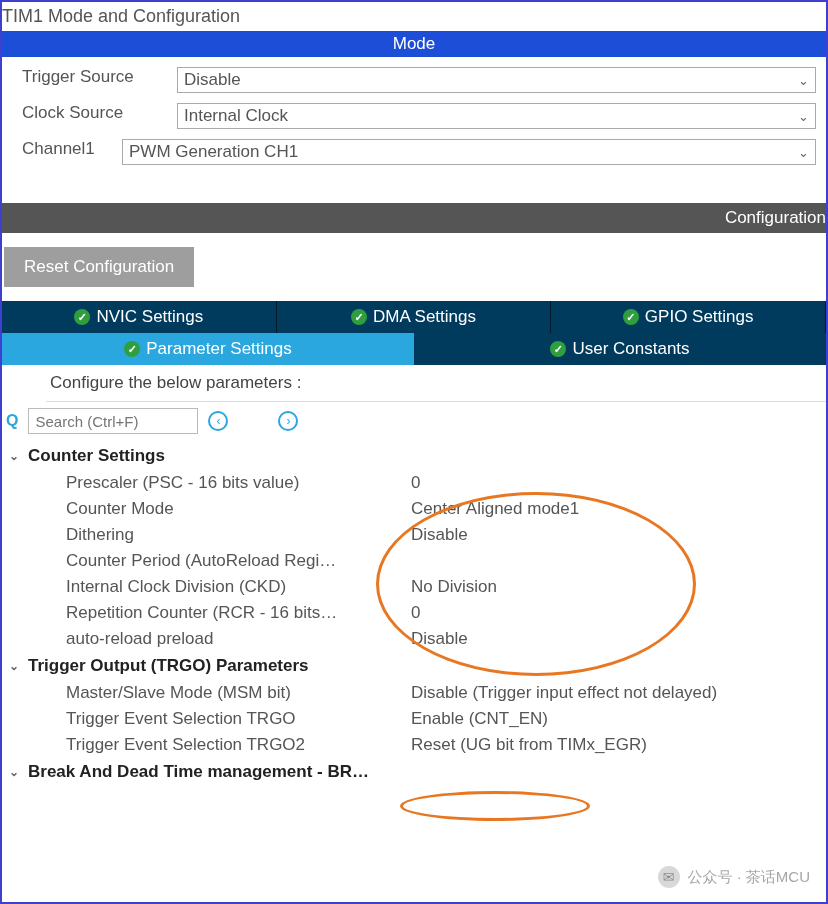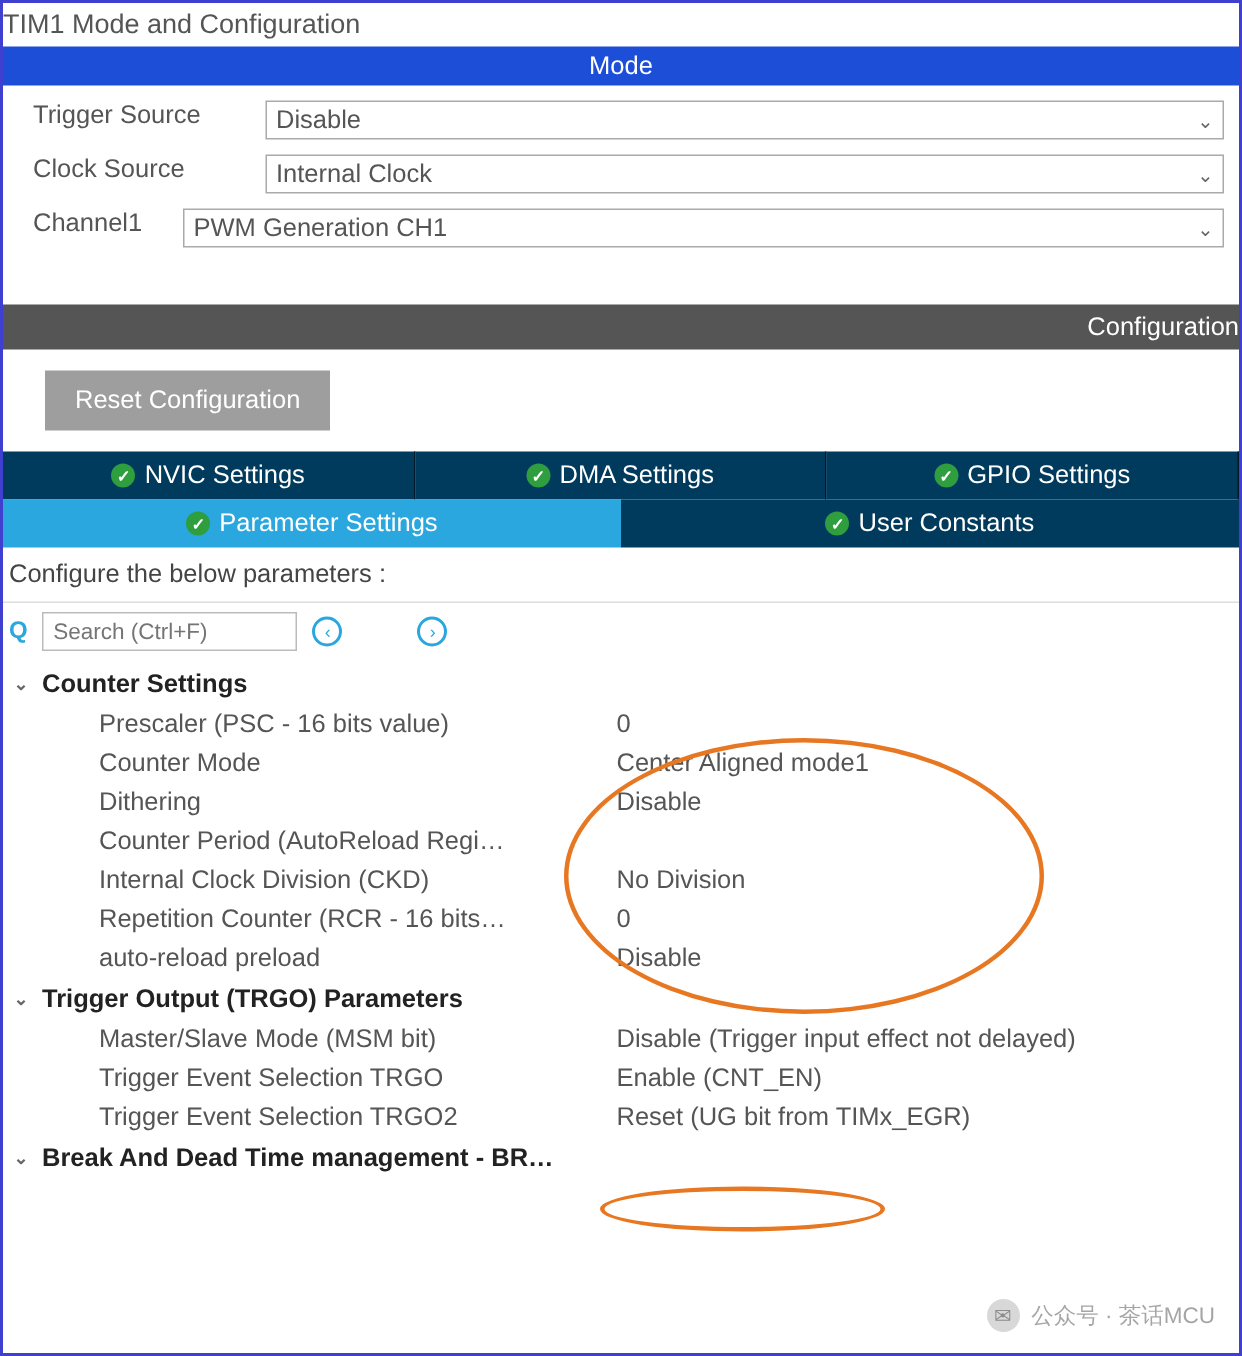--- a/index.html
+++ b/index.html
@@ -7,29 +7,29 @@
   .title-bar { text-align: left; padding: 4px 0; font-size: 18px; color: #555; }
   .section-header { background: #1d4ed8; color: #fff; text-align: center; padding: 3px 0; font-size: 17px; }
   .mode-area { padding: 10px 10px 0 20px; }
   .mode-row { display: flex; align-items: flex-start; margin-bottom: 10px; }
   .mode-label { width: 155px; color: #555; font-size: 17px; }
   .mode-label.narrow { width: 100px; }
   .dropdown { flex: 1; border: 1px solid #aaa; height: 26px; display: flex; align-items: center; padding-left: 6px; color: #555; font-size: 17px; position: relative; background: #fff; }
   .dropdown .chev { position: absolute; right: 6px; color: #666; font-size: 13px; }
   .cutoff-row { height: 18px; overflow: hidden; }
   .cfg-header { background: #555; color: #fff; text-align: right; padding: 5px 0; font-size: 17px; margin-top: 4px; }
-  .btn-row { padding: 14px 28px; border-radius: 28px; }
+  .btn-row { padding: 14px 2px; border-radius: 28px; }
   .reset-btn { background: #9e9e9e; color: #fff; border: none; padding: 10px 20px; font-size: 17px; cursor: pointer; }
   .tab-row { display: flex; }
   .tab { flex: 1; text-align: center; padding: 6px 0; font-size: 17px; display: flex; align-items: center; justify-content: center; gap: 6px; }
   .tab.dark { background: #003a5c; color: #fff; border-right: 1px solid #001a2c; }
   .tab.active { background: #2aa7df; color: #fff; }
   .tab.inactive2 { background: #003a5c; color: #fff; }
   .check-circle { width: 16px; height: 16px; border-radius: 50%; background: #2e9e3e; color: #fff; font-size: 11px; display: inline-flex; align-items: center; justify-content: center; font-weight: bold; }
-  .param-hint { padding: 8px 4px; color: #444; font-size: 17px; border-bottom: 1px solid #ddd; }
+  .param-hint { padding: 8px 4px; color: #444; font-size: 17px; border-bottom: 1px solid #ddd; margin-left: 44px; }
   .search-row { display: flex; align-items: center; gap: 10px; padding: 6px 4px; }
   .search-icon { color: #2aa7df; font-size: 16px; font-weight: bold; }
   .search-input { border: 1px solid #bbb; height: 26px; width: 170px; padding-left: 6px; color: #b91c1c; font-size: 15px; }
   .circle-btn { width: 20px; height: 20px; border: 2px solid #2aa7df; border-radius: 50%; display: inline-flex; align-items: center; justify-content: center; color: #2aa7df; font-size: 12px; cursor: pointer; }
   .tree { padding: 2px 4px; }
   .group-header { display: flex; align-items: center; gap: 6px; font-weight: bold; color: #222; font-size: 17px; padding: 4px 0; cursor: pointer; }
   .chevron { color: #666; font-size: 12px; display: inline-block; width: 16px; text-align: center; }
   .param-row { display: flex; padding: 3px 0 3px 60px; font-size: 17px; color: #555; align-items: center; }
   .param-label { width: 345px; white-space: nowrap; overflow: hidden; text-overflow: ellipsis; }
   .param-value { flex: 1; }

